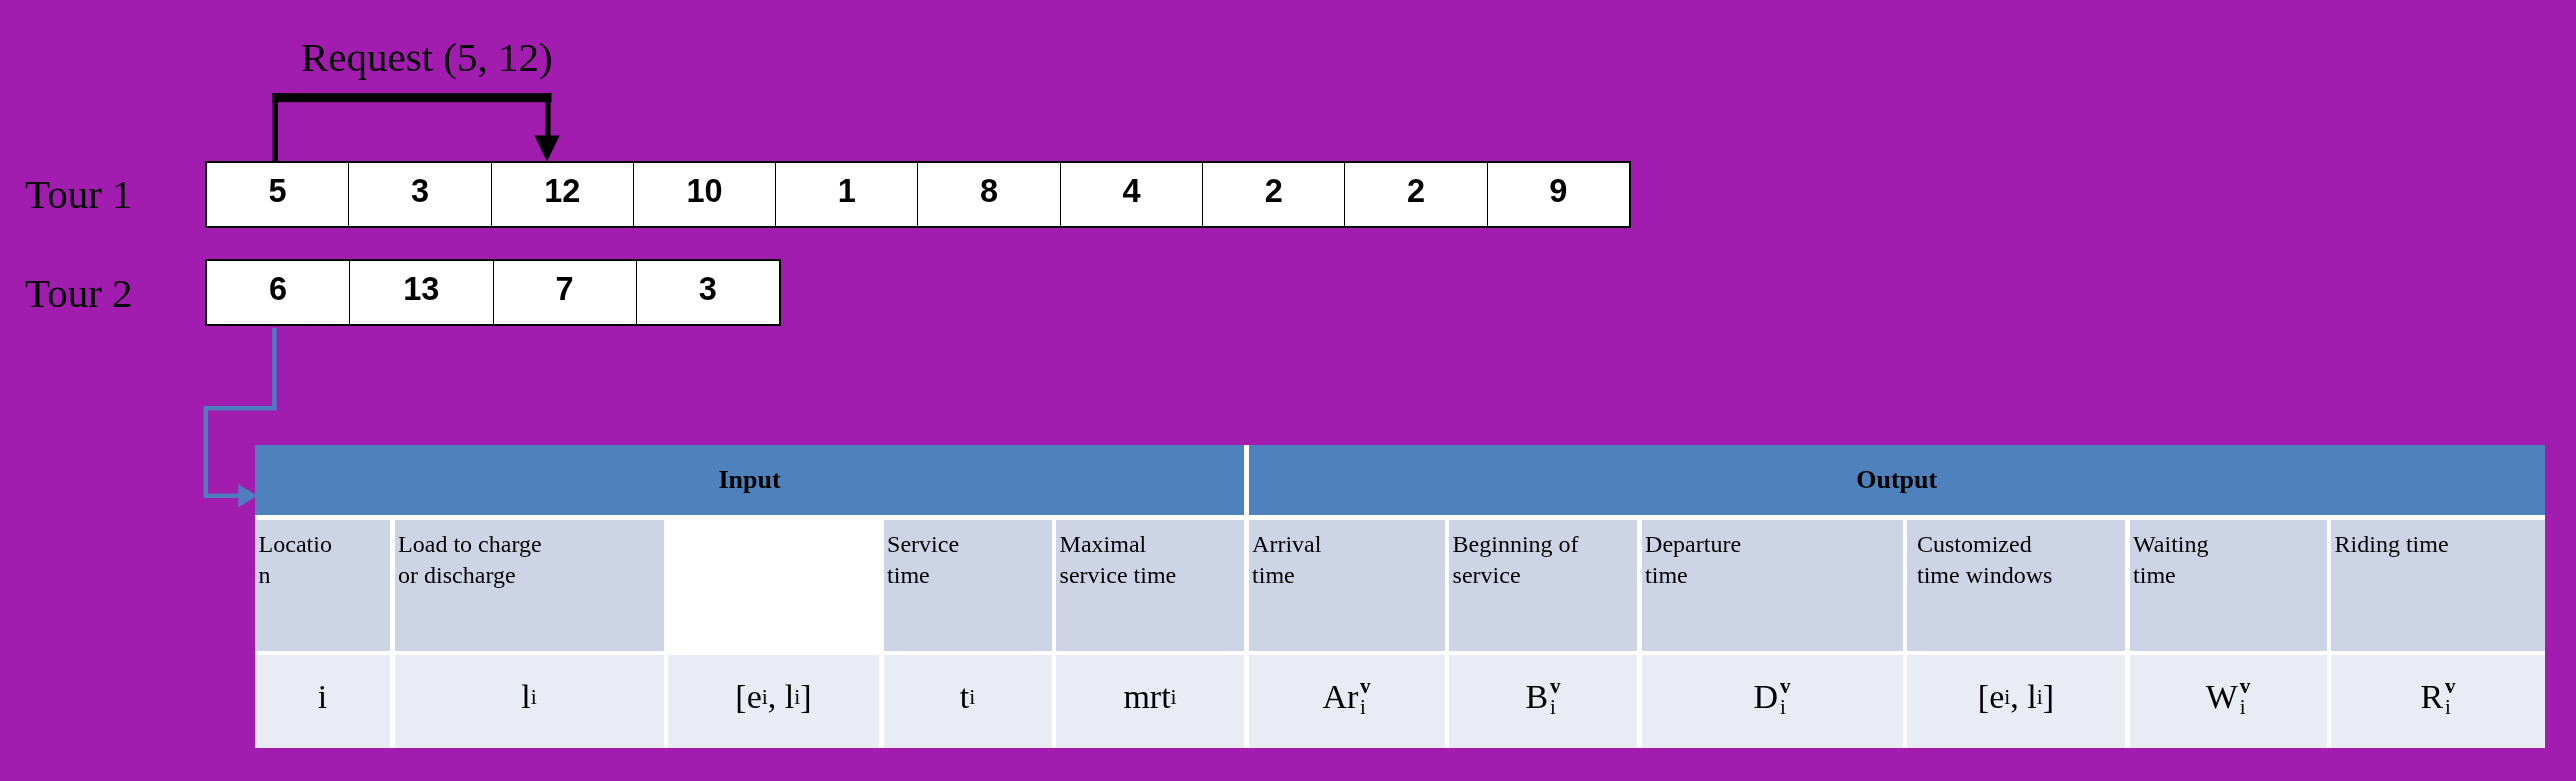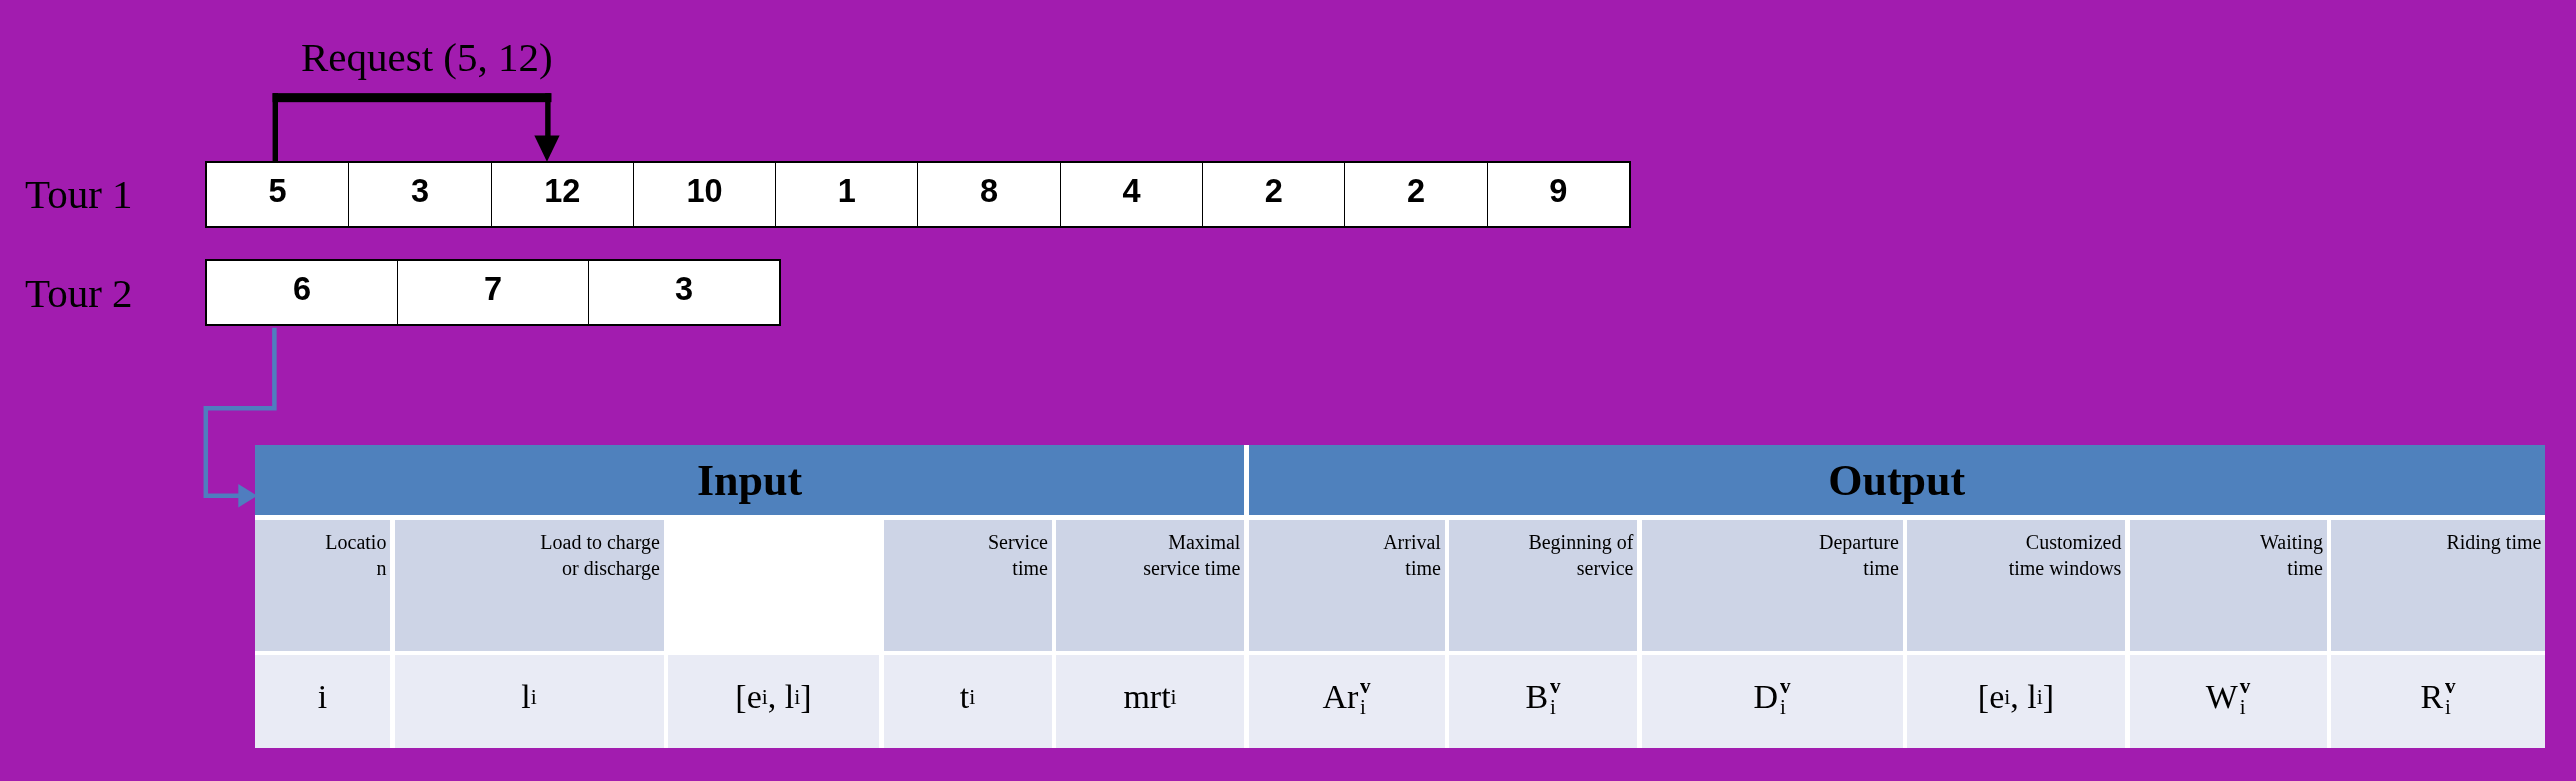--- a/index.html
+++ b/index.html
@@ -39,25 +39,25 @@
   .io-table{
     position:absolute;left:255px;top:445px;
     display:grid;
     grid-template-columns:135px 269px 211px 168px 188px 196px 188px 261px 218px 197px 214px;
     grid-template-rows:70px 131px 93px;
     gap:4.5px;background:#ffffff;
   }
   .group-cell{
     grid-row:1;background:var(--blue);
     display:flex;align-items:center;justify-content:center;
-    font-weight:700;font-size:44px;color:#000;
+    font-weight:700;font-size:26px;color:#000;
   }
   .sub-cell{
     grid-row:2;background:var(--subbg);
-    text-align:right;font-size:20px;line-height:1.32;
+    text-align:left;font-size:24px;line-height:1.32;
     padding:9px 3.6px 0;white-space:pre-line;box-sizing:border-box;
   }
   .sub-cell.break{word-break:break-all;}
   .val-cell{
     grid-row:3;background:var(--valbg);
     display:flex;align-items:center;justify-content:center;
     font-size:34px;padding-bottom:9px;box-sizing:border-box;
   }
   .val-cell sub{font-size:21.7px;line-height:0;}
   .stk{display:inline-flex;flex-direction:column;line-height:1;margin-left:1.8px;vertical-align:-14.4px;}
@@ -96,20 +96,21 @@
       <div class="tcell">8</div>
       <div class="tcell">4</div>
       <div class="tcell">2</div>
       <div class="tcell">2</div>
       <div class="tcell">9</div>
     </div>
 
   <div class="tour-label t2">Tour 2</div>
   <div class="tour-row t2">
       <div class="tcell">6</div>
+      <div class="tcell">13</div>
       <div class="tcell">7</div>
       <div class="tcell">3</div>
     </div>
 
   <div class="io-table">
       <div class="group-cell" style="grid-column: 1 / span 5;">Input</div>
       <div class="group-cell" style="grid-column: 6 / span 6;">Output</div>
       <div class="sub-cell break" style="grid-column: 1;">Locatio
 n</div>
       <div class="sub-cell" style="grid-column: 2;">Load to charge

